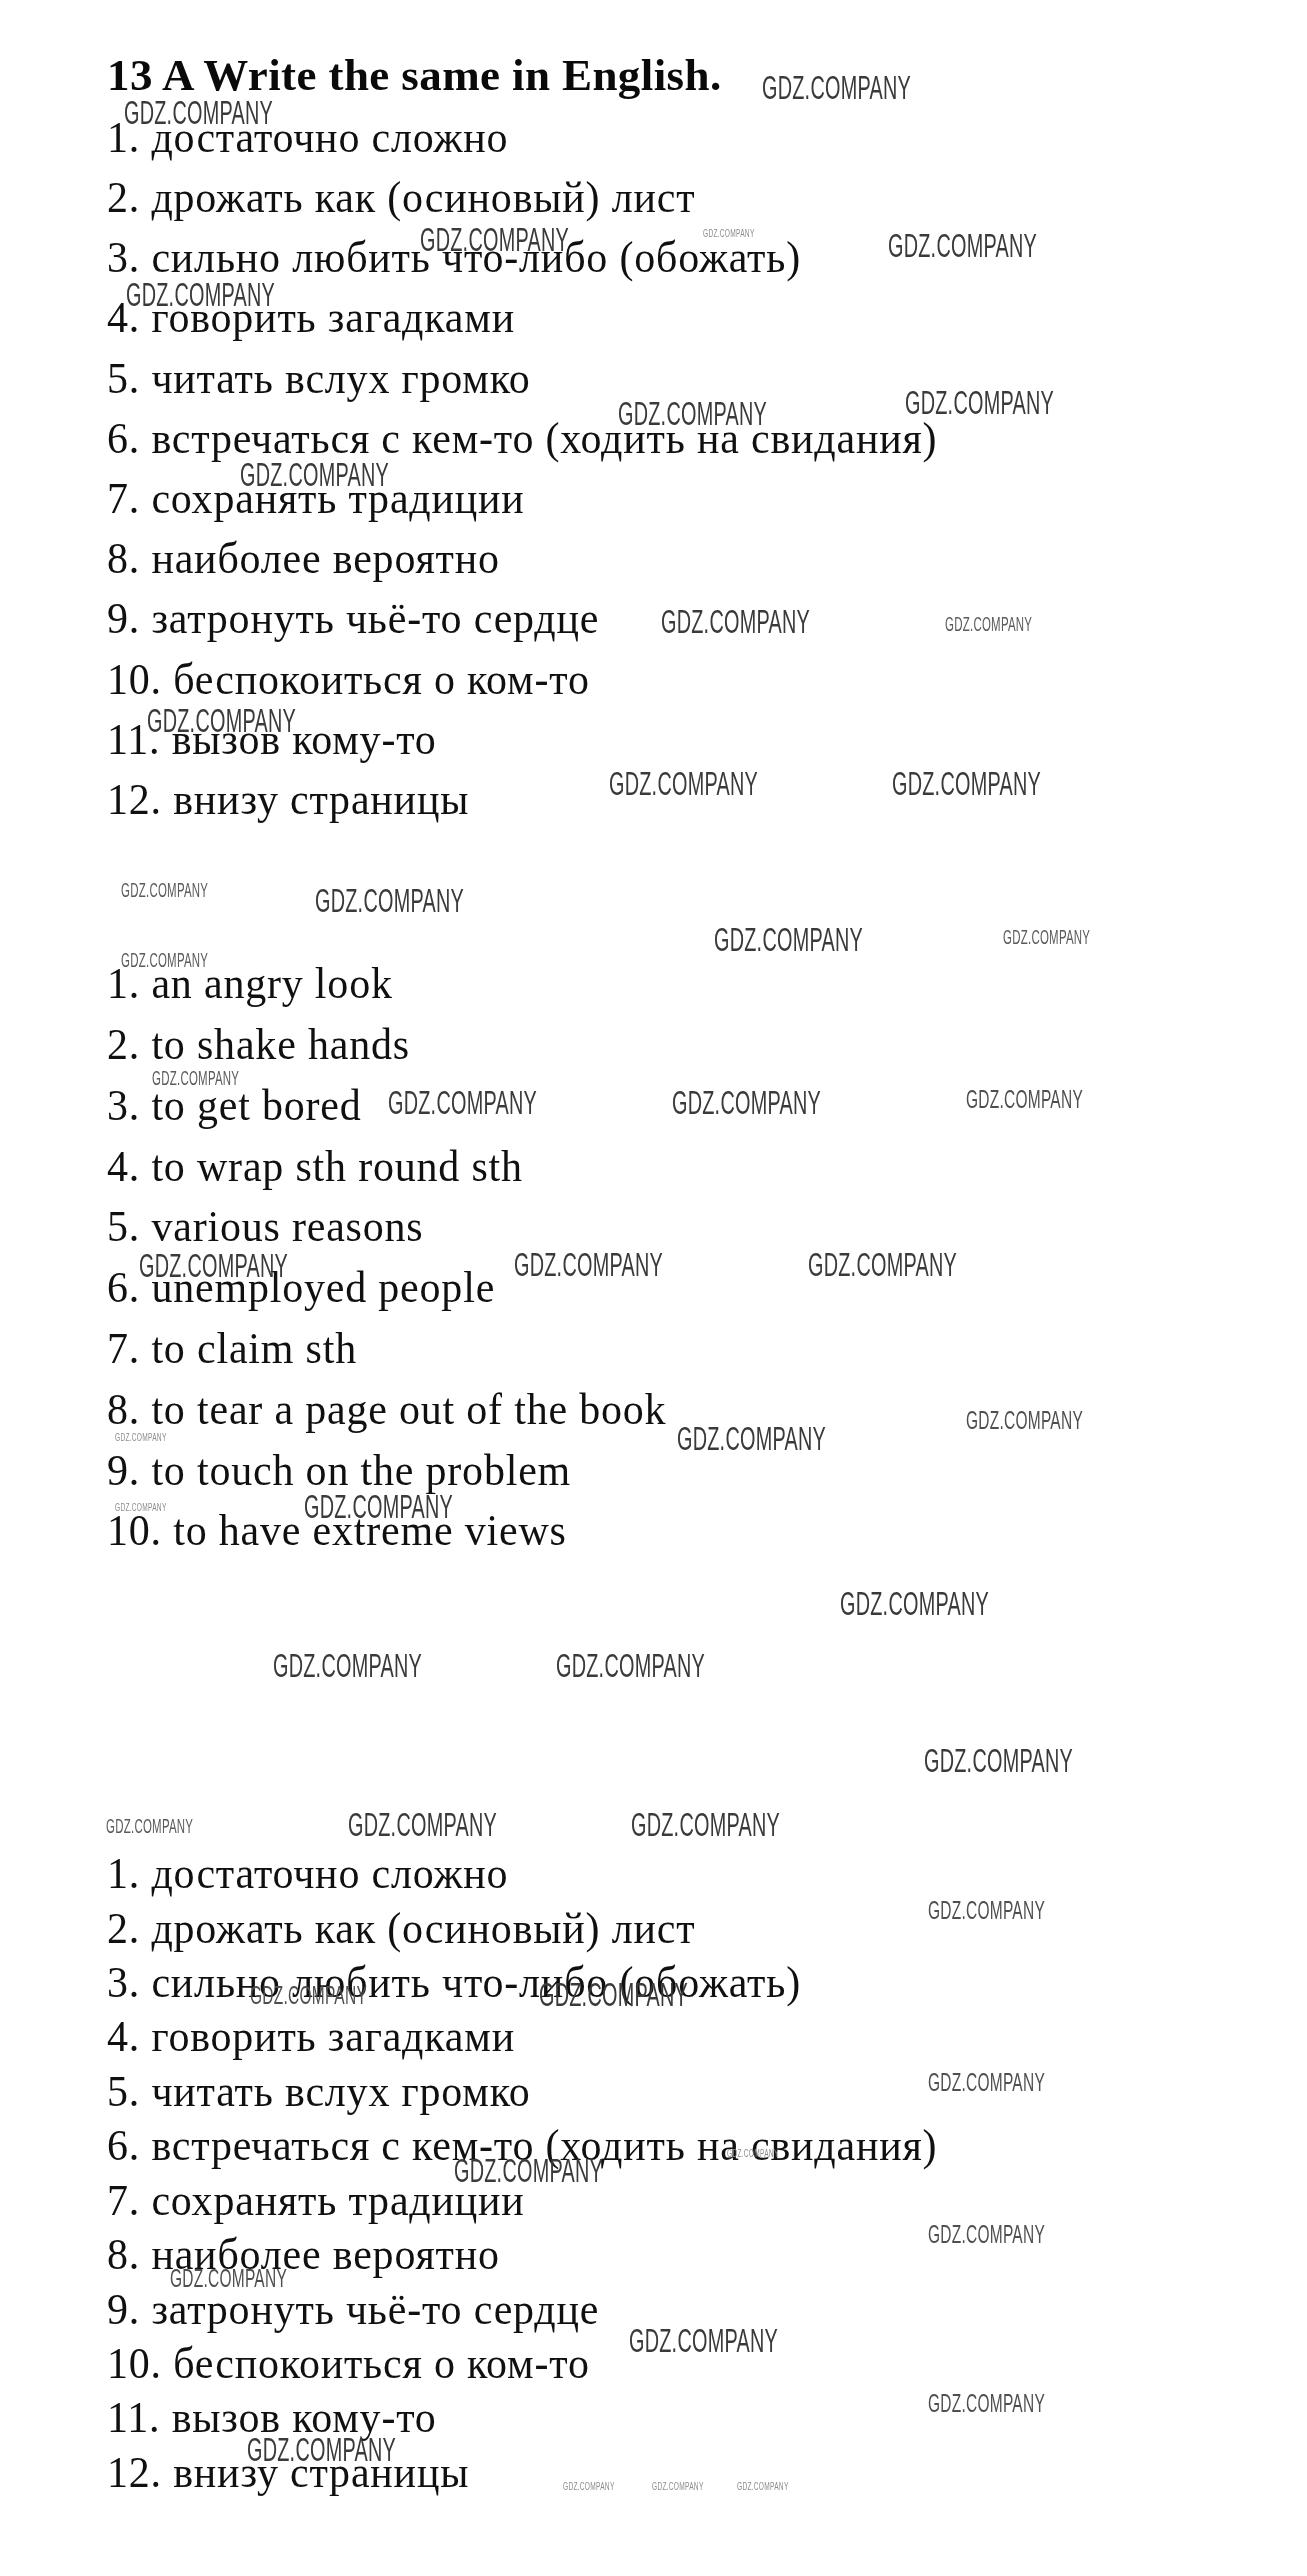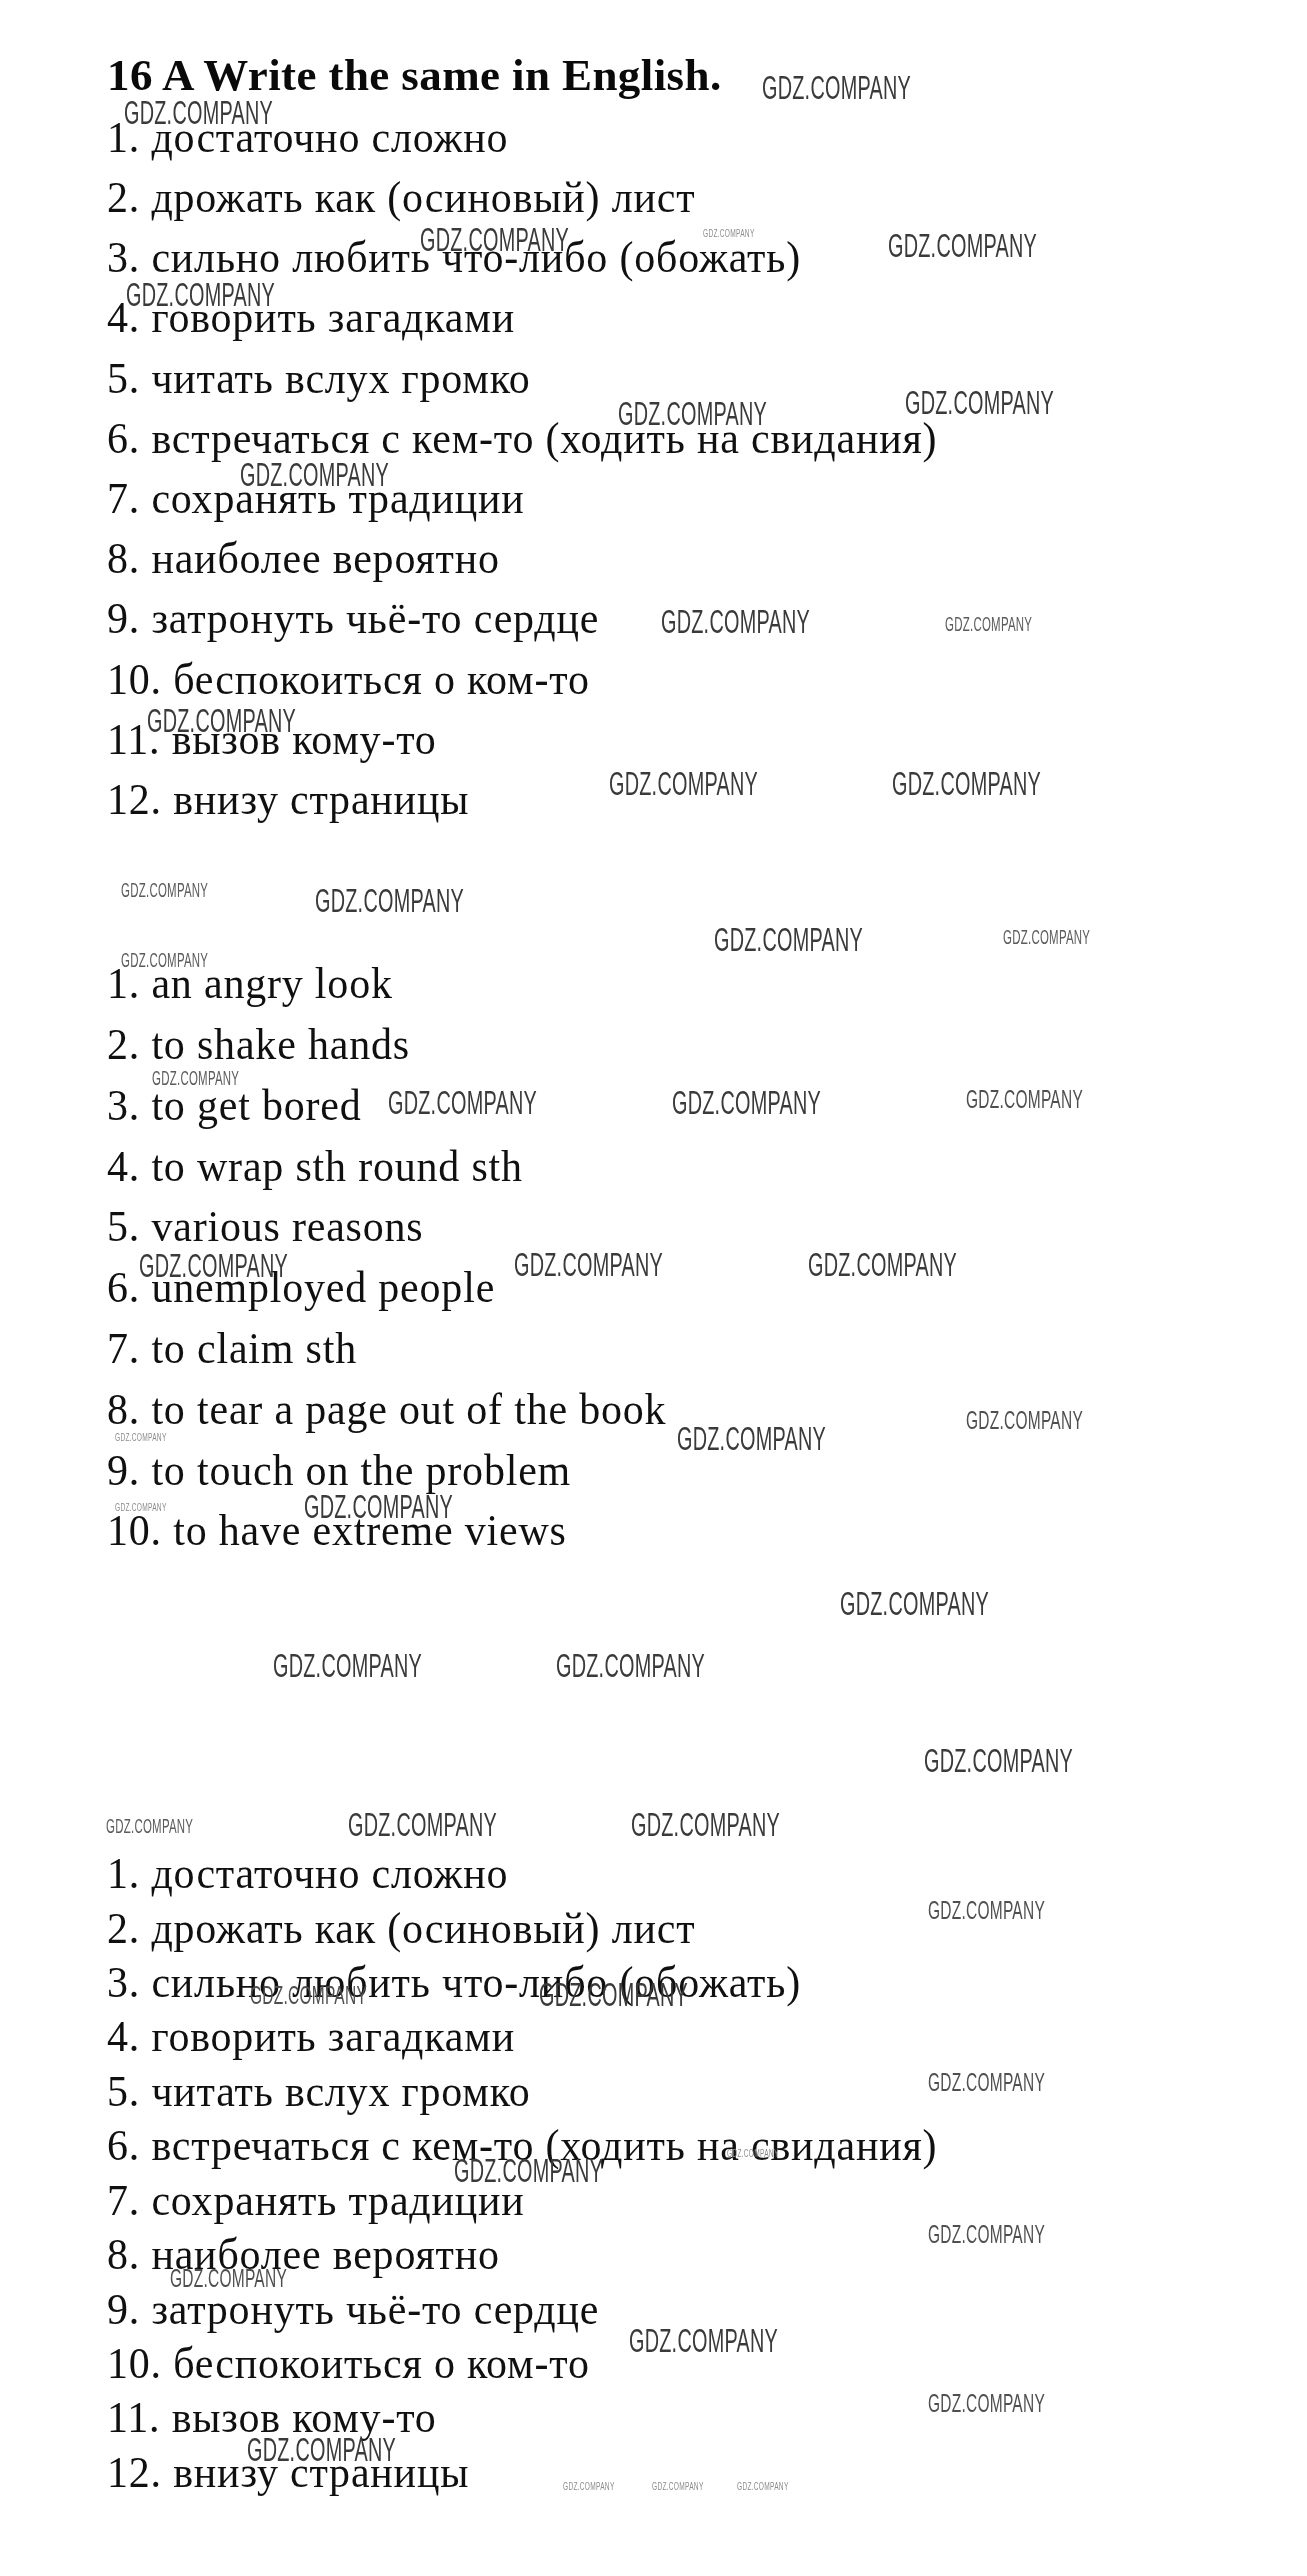--- a/index.html
+++ b/index.html
@@ -48,21 +48,21 @@
   .wm.L { font-size: 32px; color: #3a3a3a; transform: scale(0.62, 1.05); }
   .wm.M { font-size: 25px; color: #4f4f4f; transform: scale(0.62, 1.05); }
   .wm.S { font-size: 18.5px; color: #5c5c5c; transform: scale(0.62, 1.05); }
   .wm.T { font-size: 10px; color: #8c8c8c; transform: scale(0.66, 1.0); }
 </style>
 </head>
 <body>
 
 <div class="page">
 
-  <h1 class="heading" style="top:53px">16 A Write the same in English.</h1>
+  <h1 class="heading" style="top:53px">13 A Write the same in English.</h1>
   <div id="list0">
       <div class="line" style="left: 107px; top: 116px;">1. достаточно сложно</div>
       <div class="line" style="left: 107px; top: 176px;">2. дрожать как (осиновый) лист</div>
       <div class="line" style="left: 107px; top: 236px;">3. сильно любить что-либо (обожать)</div>
       <div class="line" style="left: 107px; top: 296px;">4. говорить загадками</div>
       <div class="line" style="left: 107px; top: 357px;">5. читать вслух громко</div>
       <div class="line" style="left: 107px; top: 417px;">6. встречаться с кем-то (ходить на свидания)</div>
       <div class="line" style="left: 107px; top: 477px;">7. сохранять традиции</div>
       <div class="line" style="left: 107px; top: 537px;">8. наиболее вероятно</div>
       <div class="line" style="left: 107px; top: 597px;">9. затронуть чьё-то сердце</div>

